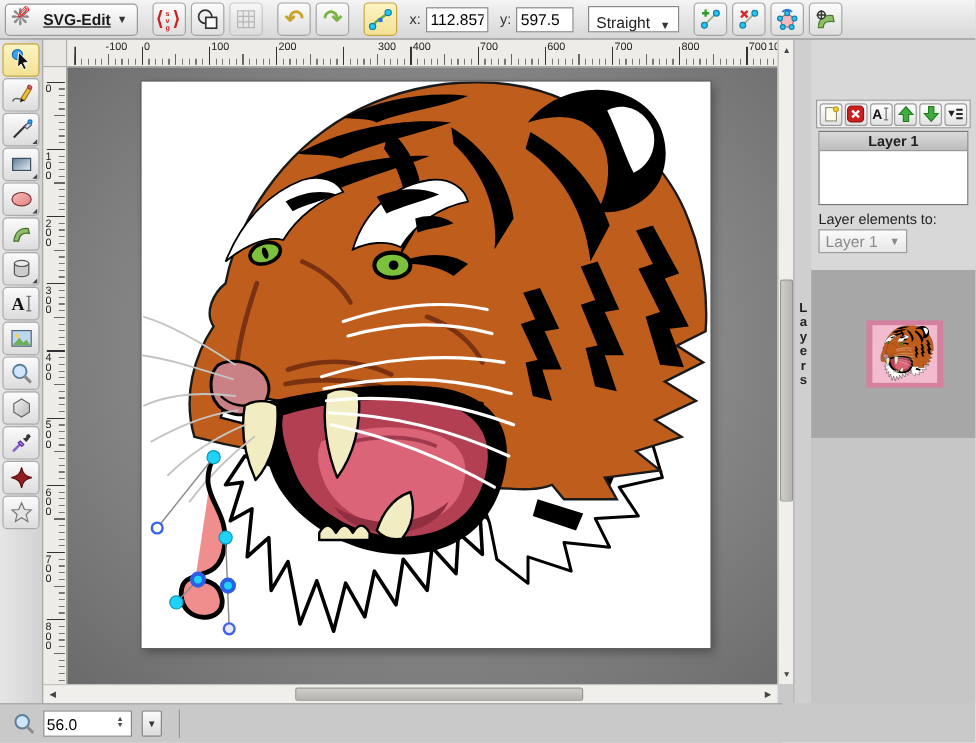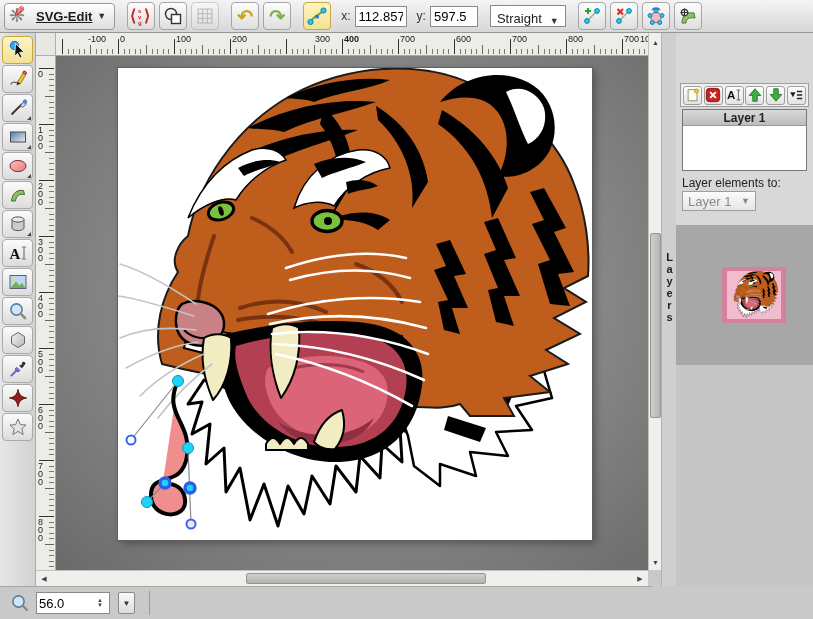--- a/index.html
+++ b/index.html
@@ -334,21 +334,21 @@
   <div class="ruler-h">
     <div class="t-small"></div>
       <div class="t-mid"></div>
       <div class="t-big"></div>
     <div id="h-ruler-labels">
         <span class="hlabel" style="left: 8px; margin-left: 24px;">-100</span>
         <span class="hlabel" style="left: 64px;">0</span>
         <span class="hlabel" style="left: 120px;">100</span>
         <span class="hlabel" style="left: 176px;">200</span>
         <span class="hlabel" style="left: 232px; padding-left: 27px;">300</span>
-        <span class="hlabel" style="left: 288px; font-weight: bold;">400</span>
+        <span class="hlabel" style="left: 288px;">400</span>
         <span class="hlabel" style="left: 344px;">700</span>
         <span class="hlabel" style="left: 400px;">600</span>
         <span class="hlabel" style="left: 456px;">700</span>
         <span class="hlabel" style="left: 512px;">800</span>
         <span class="hlabel" style="left: 568px;">700</span>
         <span class="hlabel" style="left: 584px;">100</span>
       </div>
   </div>
   <div class="ruler-v">
     <div class="t-small"></div>

